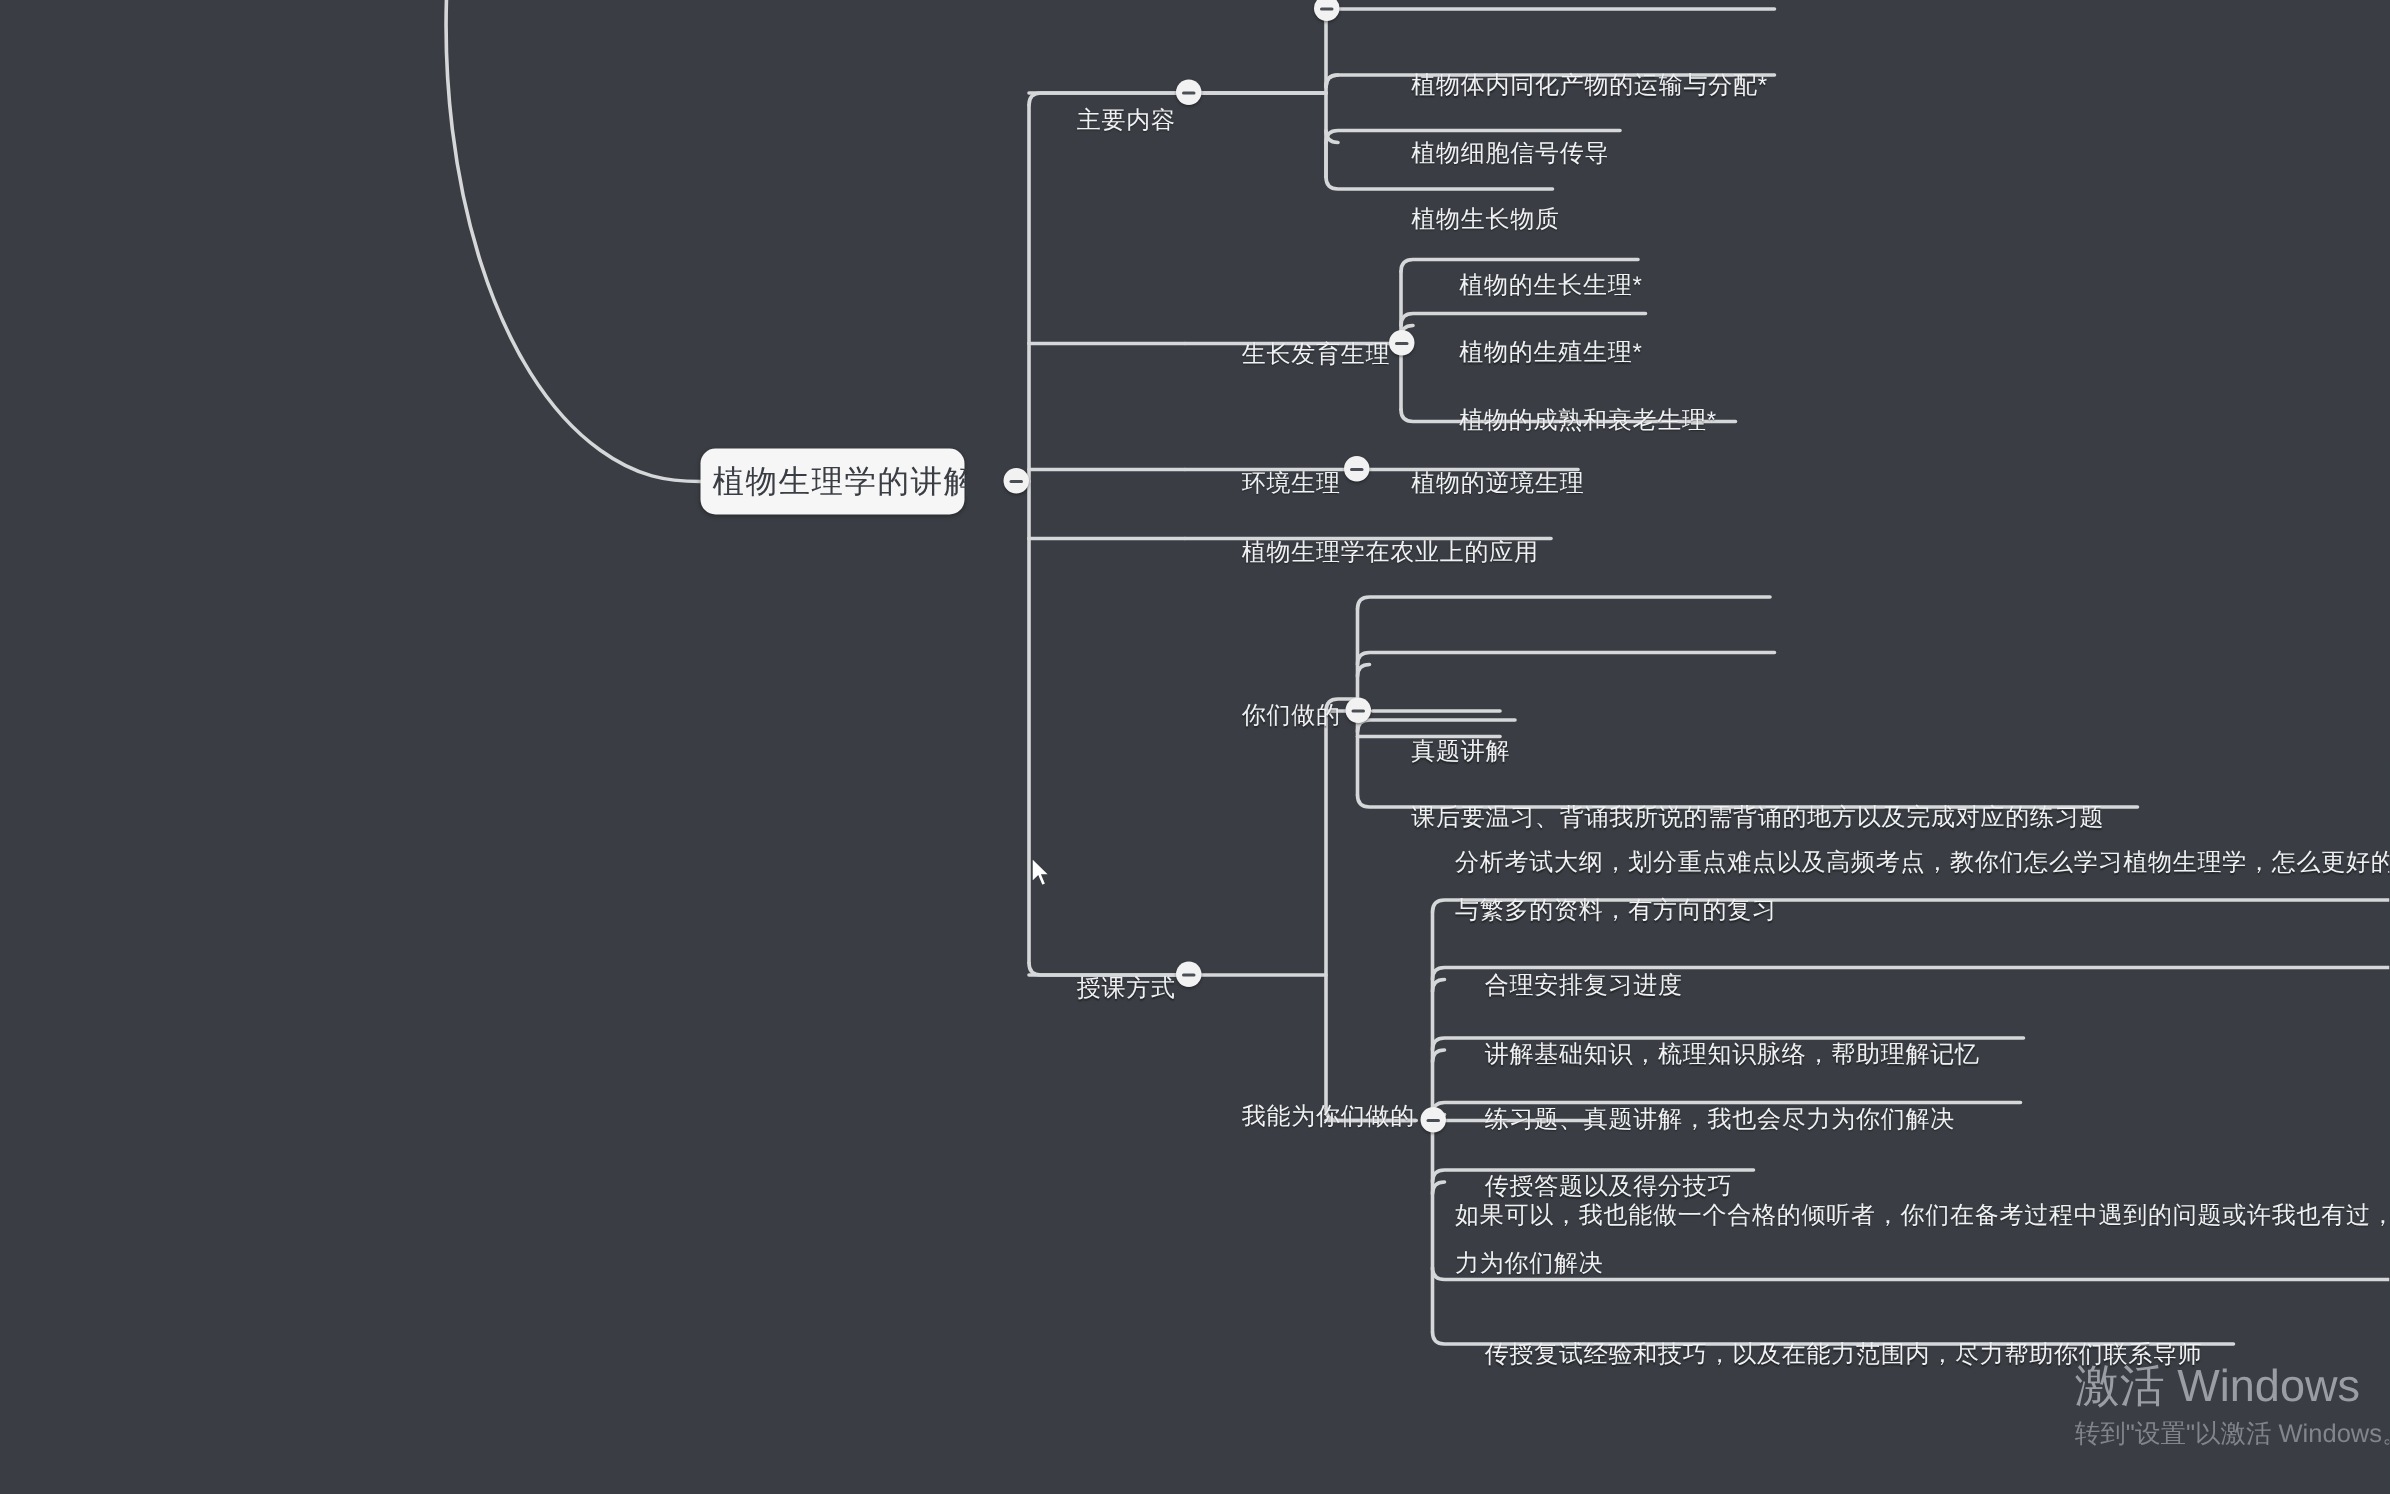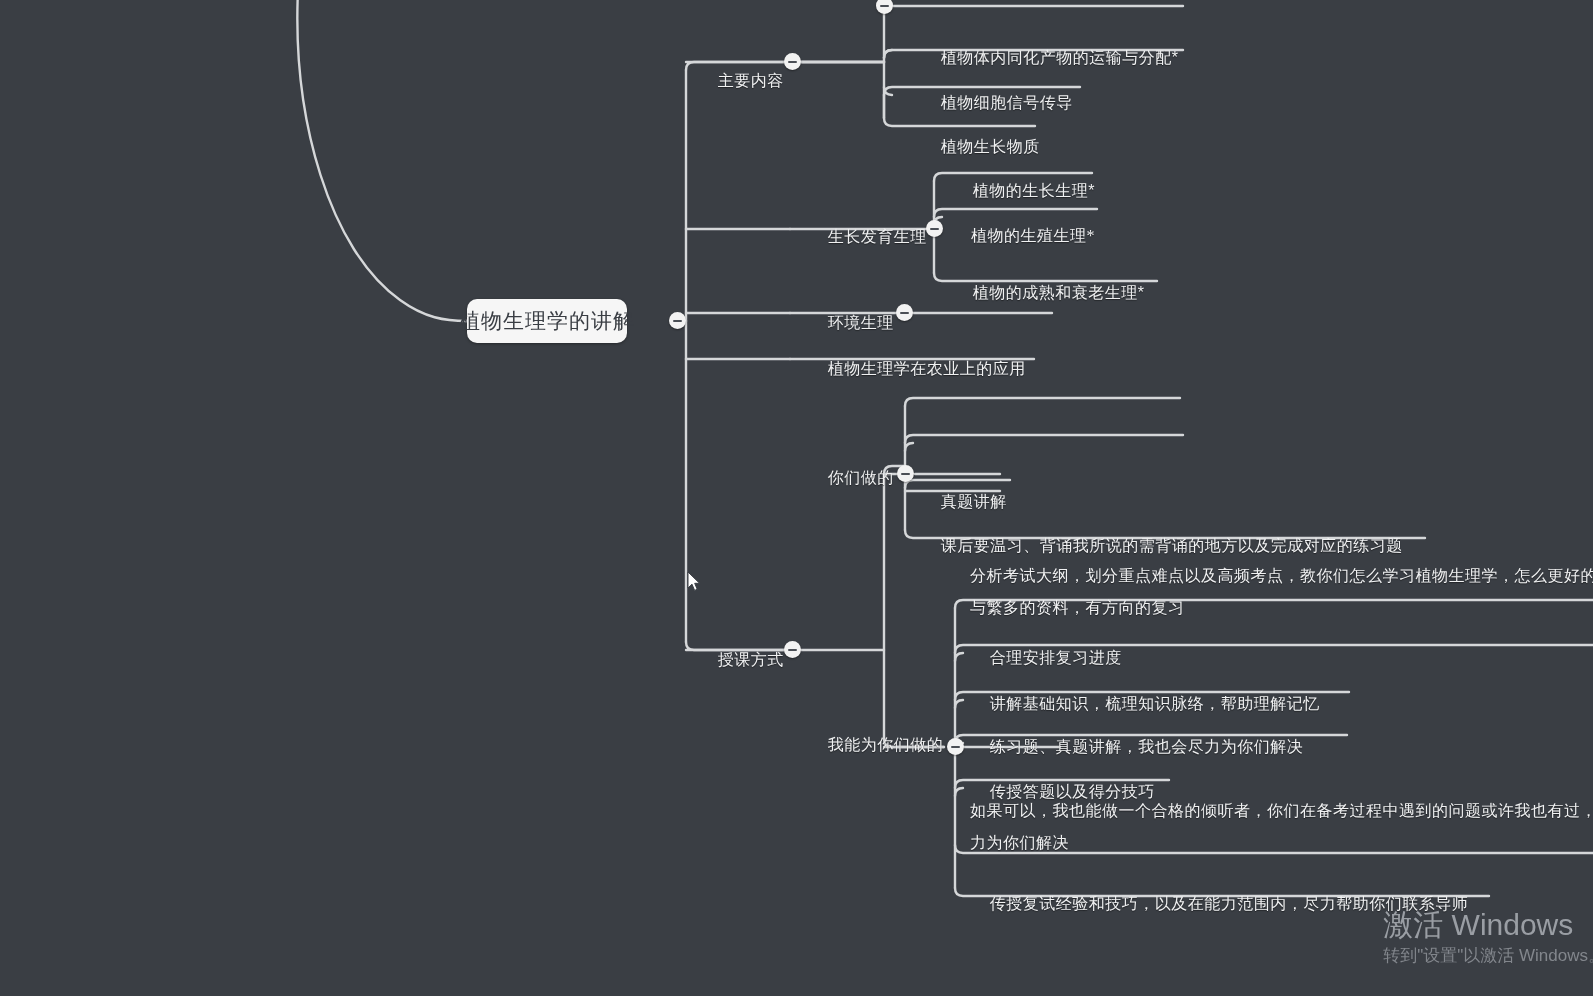--- a/index.html
+++ b/index.html
@@ -181,21 +181,21 @@
       <path d="M955,700 q0,-8 8,-8 L1349,692"></path>
       <path d="M963,743 q-8,0 -8,8 L955,751"></path>
       <path d="M955,743 q0,-8 8,-8 L1347,735"></path>
       <path d="M963,788 q-8,0 -8,8 L955,796"></path>
       <path d="M955,788 q0,-8 8,-8 L1169,780"></path>
       <path d="M955,845 q0,8 8,8 L1593,853"></path>
       <path d="M955,888 q0,8 8,8 L1489,896"></path>
     </g>
   </svg>
 
-  <div class="root-node" style="left:467px; top:299px; width:160px; height:44px;">
+  <div class="root-node" style="left:467px; top:299px; width:160px; height:44px;padding-left:16px;">
     <span>植物生理学的讲解</span>
   </div>
   <div class="toggle" style="left:669px; top:312px;"></div>
 
   <div class="node" style="left:698px; top:39px;">
     <span>主要内容</span>
   </div>
   <div class="toggle" style="left:784px; top:53px;"></div>
 
   <div class="node" style="left:921px; top:16px;">
@@ -213,33 +213,36 @@
 
   <div class="node" style="left:808px; top:195px;">
     <span>生长发育生理</span>
   </div>
   <div class="toggle" style="left:926px; top:220px;"></div>
 
   <div class="node" style="left:953px; top:149px;">
     <span>植物的生长生理*</span>
   </div>
 
-  <div class="node" style="left:953px; top:194px;font-family:Liberation Serif, serif;">
+  <div class="node" style="left:953px; top:194px;">
     <span>植物的生殖生理*</span>
   </div>
 
-  <div class="node" style="left:953px; top:251px;">
+  <div class="node" style="left:953px; top:239px;">
     <span>植物的成熟和衰老生理*</span>
   </div>
 
   <div class="node" style="left:808px; top:281px;">
     <span>环境生理</span>
   </div>
   <div class="toggle" style="left:896px; top:304px;"></div>
 
+  <div class="node" style="left:921px; top:281px;">
+    <span>植物的逆境生理</span>
+  </div>
 
   <div class="node" style="left:808px; top:327px;">
     <span>植物生理学在农业上的应用</span>
   </div>
 
   <div class="node" style="left:698px; top:618px;">
     <span>授课方式</span>
   </div>
   <div class="toggle" style="left:784px; top:641px;"></div>
 

